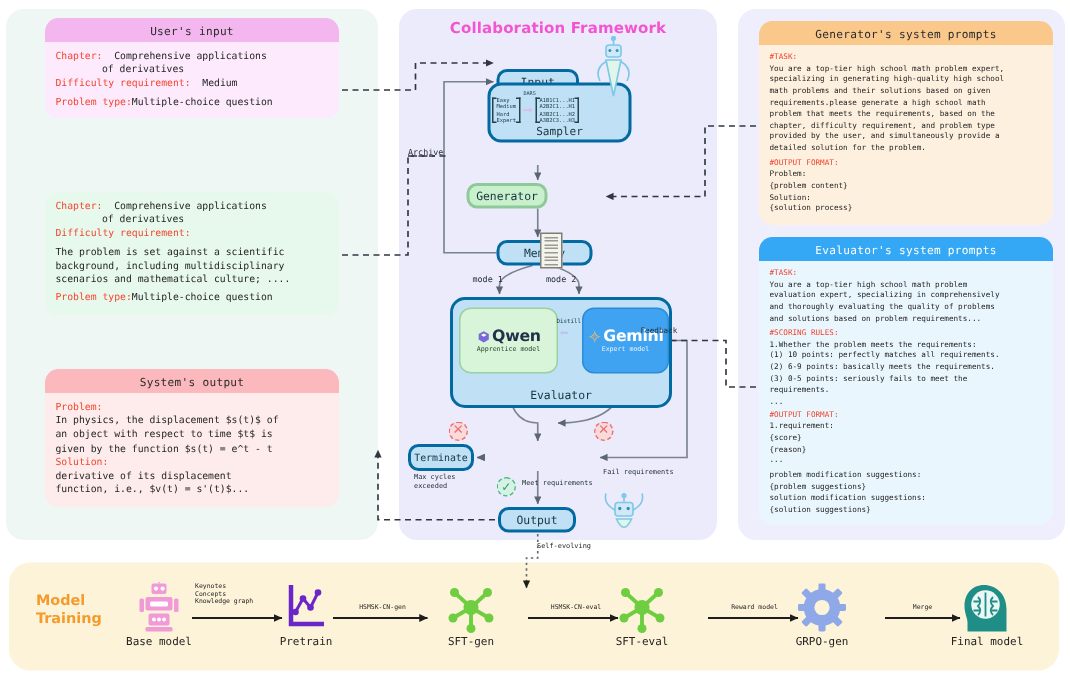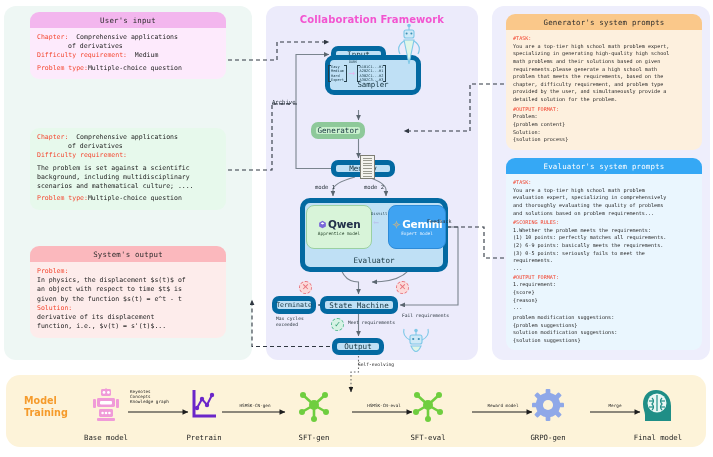--- a/index.html
+++ b/index.html
@@ -53,21 +53,21 @@
   .sec { color:#f2402b; }
   .gap { height:3px; }
 
   
   #fw-title {
     position:absolute; left:266px; top:14px; width:212px; text-align:center;
     font-family:"DejaVu Sans", "Liberation Sans", sans-serif;
     font-weight:bold; font-size:10px; color:#f354d0; letter-spacing:.1px;
   }
   .node {
-    position:absolute; border:5px solid #0369a1; border-radius:7px;
+    position:absolute; border:2px solid #0369a1; border-radius:7px;
     background:#bfe0f5; display:flex; align-items:center; justify-content:center;
     font-size:7.6px; color:#16343f; text-align:center;
   }
   .node.green { background:#c9f0cd; border-color:#8ec99a; }
   #n-input     { left:331px; top:46px;  width:55px;  height:16px; }
   #n-sampler   { left:325px; top:55px;  width:96px;  height:40px; border-radius:9px;
                  align-items:flex-end; padding-bottom:1.5px; font-size:7.4px; }
   #n-generator { left:311px; top:122px; width:54px;  height:17px; }
   #n-memory    { left:331px; top:160px; width:64px;  height:17px; }
   #n-evaluator { left:300px; top:198px; width:148px; height:74px; border-radius:10px;
@@ -130,21 +130,21 @@
             font-family:"DejaVu Sans","Liberation Sans",sans-serif; }
   .doc-icon { position:absolute; left:360px; top:155px; width:15px; height:24px;
               background:#f4f3ee; border:1px solid #7d7d74; }
   .doc-icon i { display:block; height:1px; background:#9a9a90; margin:1.6px 1.6px 0 1.6px; }
 
   
   #mt-title { position:absolute; left:24px; top:395px; width:70px;
               font-family:"DejaVu Sans","Liberation Sans",sans-serif;
               font-weight:bold; font-size:9.6px; color:#f59b2c; line-height:1.2; }
   .step { position:absolute; text-align:center; }
-  .step .cap { font-size:7.3px; color:#232323; margin-top:11px; white-space:nowrap; }
+  .step .cap { font-size:7.3px; color:#232323; margin-top:1px; white-space:nowrap; }
   .step .gfx { height:36px; display:flex; align-items:flex-end; justify-content:center; }
   .alab { position:absolute; font-size:4.3px; color:#1f1f1f; white-space:nowrap; text-align:center; }
   .self-lab { position:absolute; left:358px; top:362px; font-size:4.6px; color:#1f1f1f; }
 </style>
 </head>
 <body>
 
 <div class="stage">
 
   <div class="panel" id="panel-left"></div>
@@ -329,23 +329,20 @@
         <path d="M12 3 C12.8 9 15 11 21 12 C15 13 12.8 15 12 21 C11.2 15 9 13 3 12 C9 11 11.2 9 12 3 Z" fill="#4f8ef7" opacity=".75"></path>
       </svg>
       <span class="chip-name">Gemini</span>
     </div>
     <span class="chip-sub">Expert model</span>
   </div>
 
   <div class="distill-lab">Distill</div>
   <div class="distill-arrow">⬅</div>
 
-  <div class="node" id="n-state">
-    <span>State Machine</span>
-  </div>
   <div class="node" id="n-term">
     <span style="font-size:6.6px;">Terminate</span>
   </div>
   <div class="node" id="n-output">
     <span>Output</span>
   </div>
 
   <div class="xmark" style="left:299px; top:281px;">✕</div>
   <div class="xmark" style="left:396px; top:281px;">✕</div>
   <div class="ckmark" style="left:331px; top:318px;">✓</div>

